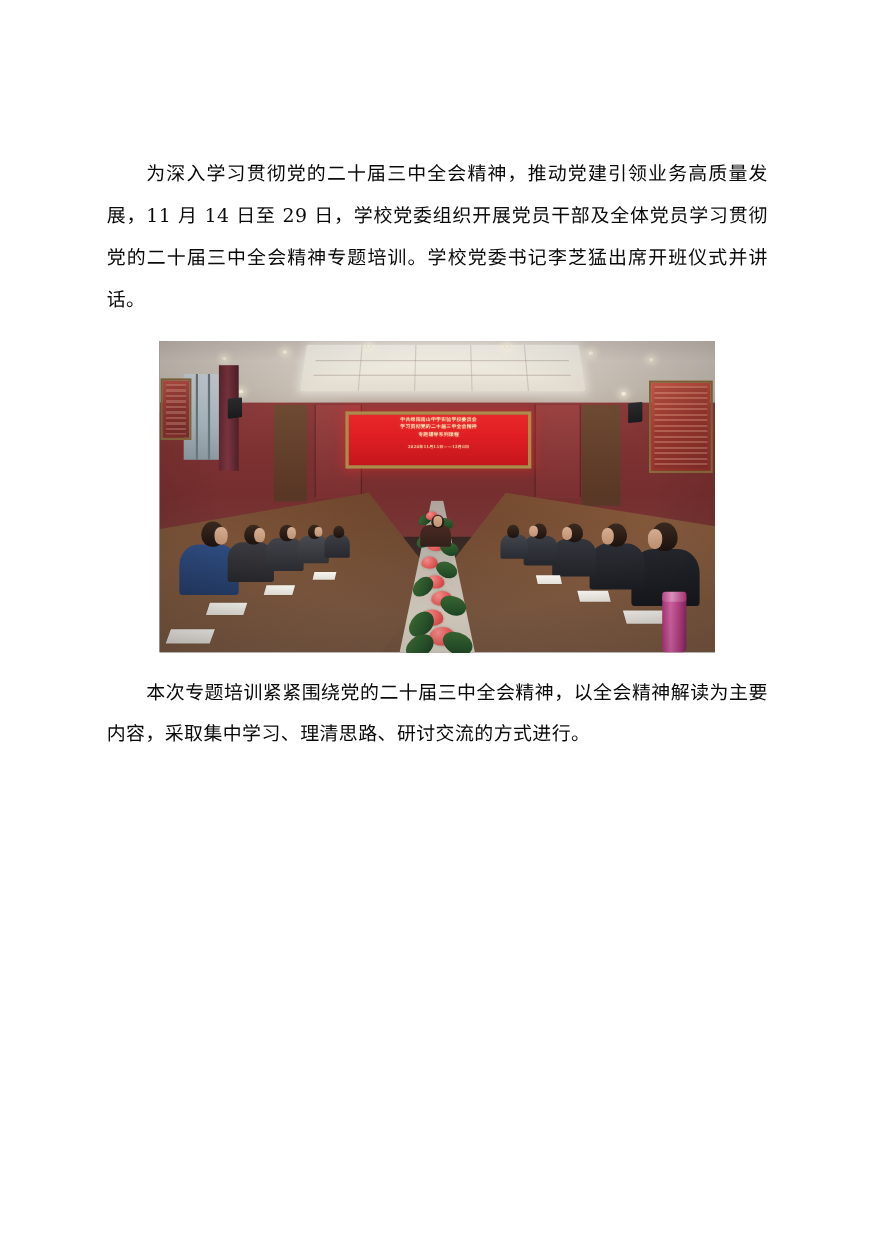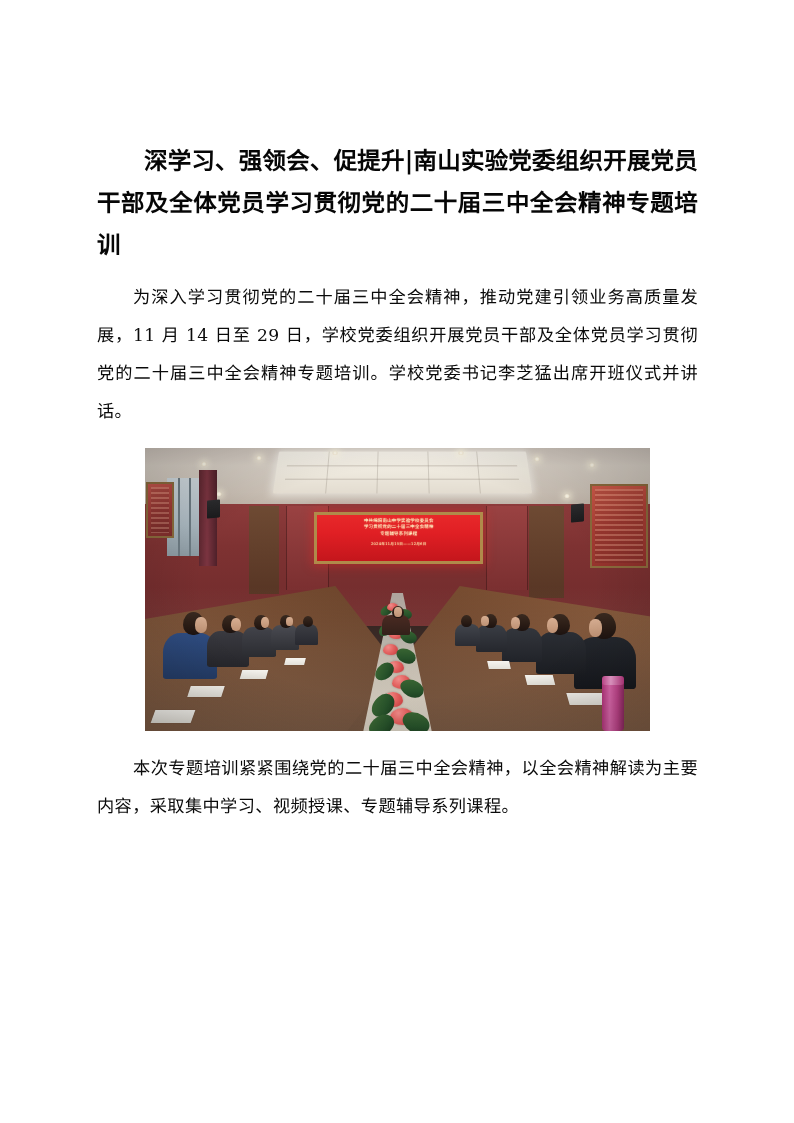--- a/index.html
+++ b/index.html
@@ -300,21 +300,20 @@
     background: radial-gradient(ellipse at 50% 48%, rgba(0,0,0,0) 55%, rgba(0,0,0,0.22) 100%);
     pointer-events: none;
   }
 </style>
 </head>
 <body>
 
 <div class="page">
   <div class="content">
 
-    <h1 class="doc-title">深学习、强领会、促提升|南山实验党委组织开展党员干部及全体党员学习贯彻党的二十届三中全会精神专题培训</h1>
 
     <p class="para">为深入学习贯彻党的二十届三中全会精神，推动党建引领业务高质量发展，11 月 14 日至 29 日，学校党委组织开展党员干部及全体党员学习贯彻党的二十届三中全会精神专题培训。学校党委书记李芝猛出席开班仪式并讲话。</p>
 
 
     <div class="figure">
       <div class="photo">
 
         <div class="ceiling"></div>
         <div class="ceiling-panel">
           <div class="ceil-line" style="left:20%"></div>
@@ -448,16 +447,16 @@
           <div class="cup" style="right:26px; bottom:0px; width:22px; height:52px;
                 background:linear-gradient(90deg,#b8377f 0%, #e06bb0 35%, #c2458c 70%, #8e2a62 100%);"></div>
           <div class="cup" style="right:26px; bottom:46px; width:22px; height:9px;
                 background:linear-gradient(90deg,#c94a92 0%, #efa0d0 40%, #b8377f 100%); border-radius:3px;"></div>
         </div>
 
         <div class="vignette"></div>
       </div>
     </div>
 
-    <p class="para">本次专题培训紧紧围绕党的二十届三中全会精神，以全会精神解读为主要内容，采取集中学习、视频授课、专题辅导系列课程。</p>
+    <p class="para">本次专题培训紧紧围绕党的二十届三中全会精神，以全会精神解读为主要内容，采取集中学习、理清思路、研讨交流的方式进行。</p>
 
   </div>
 </div>
 
 </body></html>

